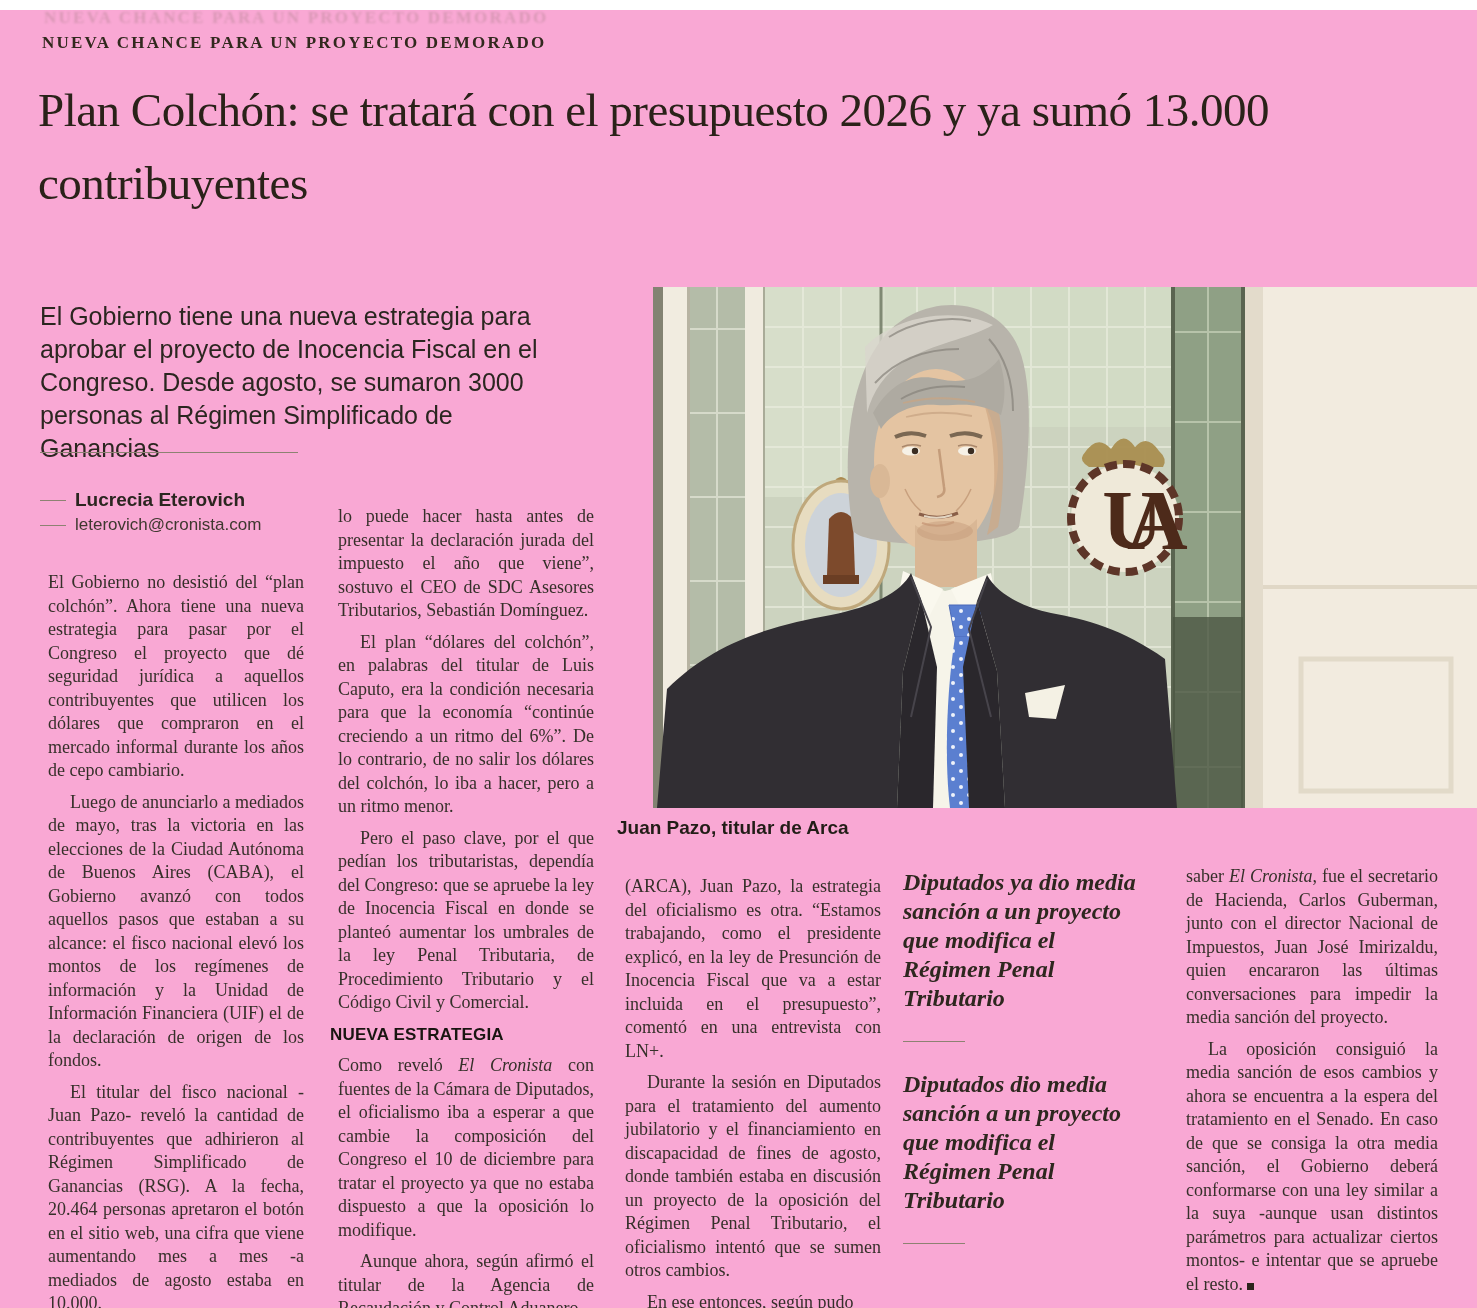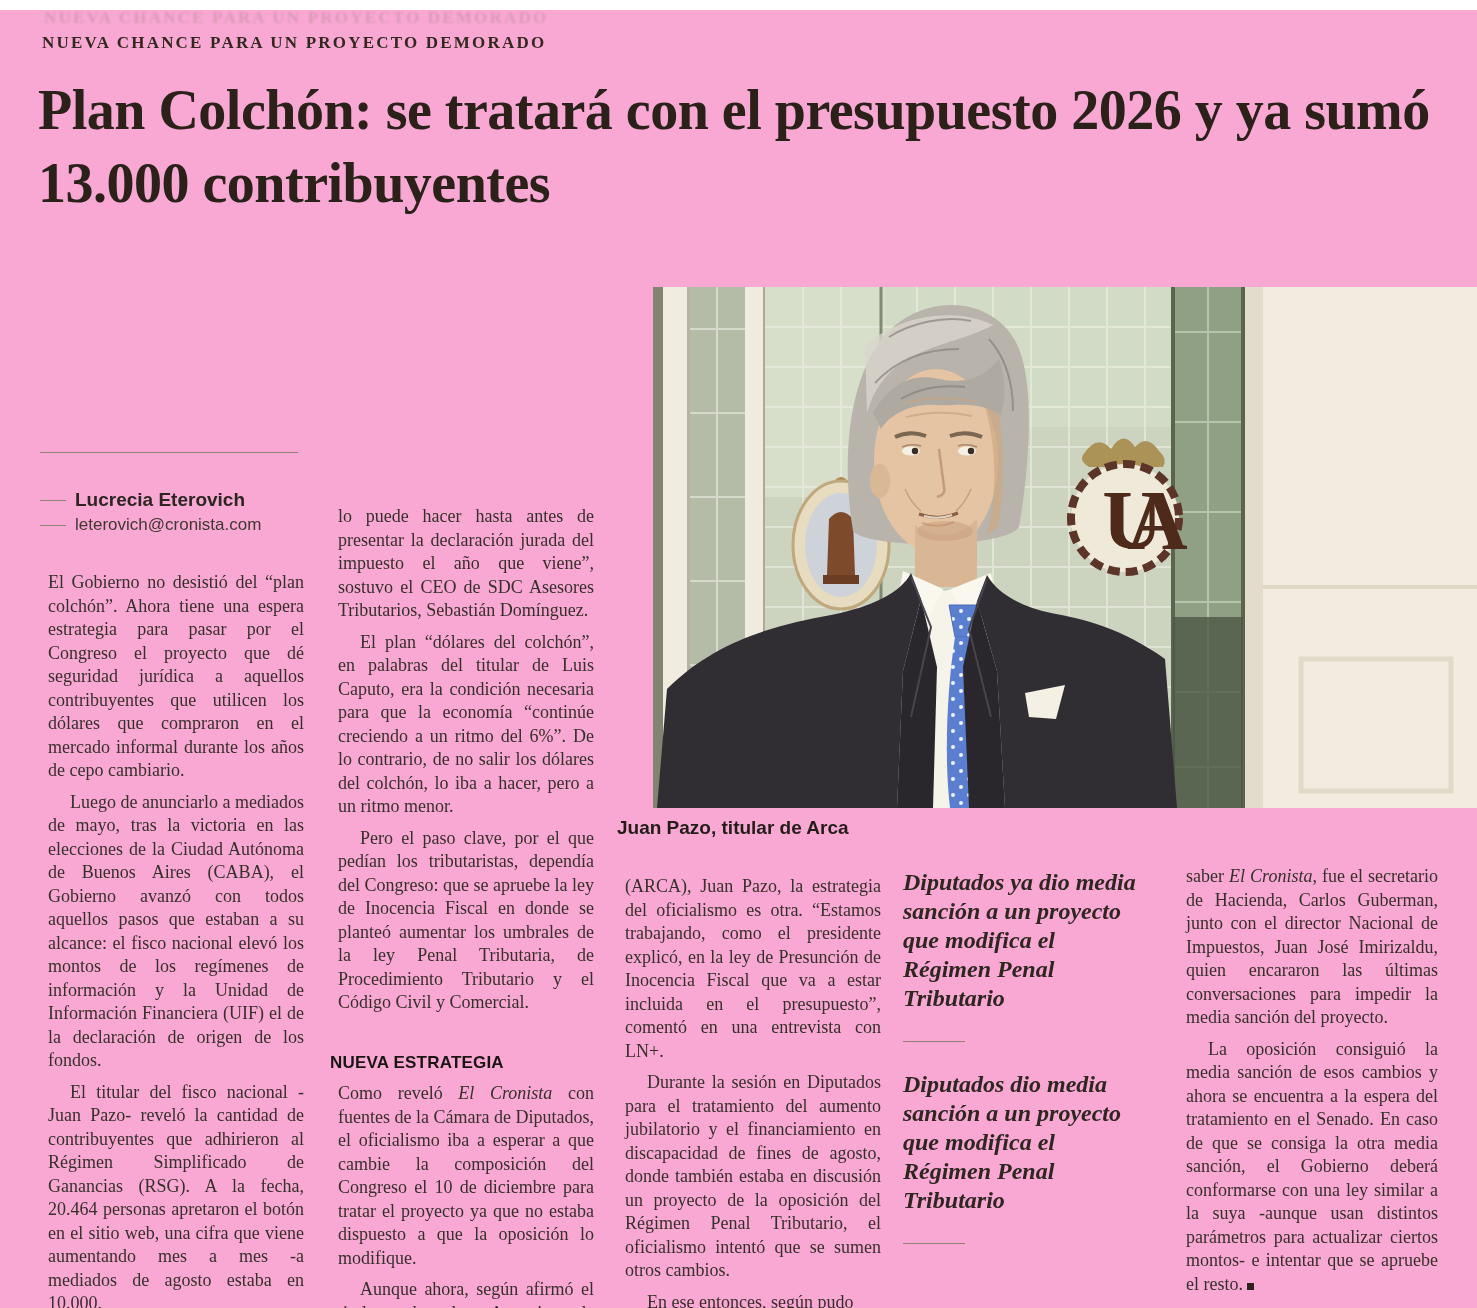--- a/index.html
+++ b/index.html
@@ -4,54 +4,55 @@
 <style>
   html,body{margin:0;padding:0;background:#ffffff;}
   .page{position:relative;width:1477px;height:1308px;background:#f9a8d4;overflow:hidden;
         font-family:"Liberation Serif", serif;color:#332c24;}
   .top-edge{position:absolute;left:0;top:0;width:1477px;height:10px;background:#ffffff;}
   .kicker-ghost{position:absolute;left:44px;top:8px;font-family:"Liberation Serif",serif;
         font-weight:bold;font-size:17px;letter-spacing:2.2px;color:#6b5f4d;opacity:.22;filter:blur(1px);}
   .kicker{position:absolute;left:42px;top:33px;font-family:"Liberation Serif",serif;
         font-weight:bold;font-size:17px;letter-spacing:2.2px;color:#32291e;}
   .headline{position:absolute;left:38px;top:74px;width:1405px;
-        font-family:"Liberation Serif",serif;font-weight:bold;font-size:56px;line-height:73px;
+        font-family:"Liberation Serif",serif;font-weight:normal;font-size:47px;line-height:73px;
         letter-spacing:-0.5px;color:#2a2219;}
   .lede{position:absolute;left:40px;top:300px;width:505px;
         font-family:"Liberation Sans",sans-serif;font-size:25px;line-height:33px;color:#2b2620;}
   .byline-rule{position:absolute;left:40px;top:452px;width:258px;height:0;border-top:1px solid #8d8272;}
   .byline{position:absolute;left:40px;top:489px;font-family:"Liberation Sans",sans-serif;color:#2b2620;}
   .byline .row{display:flex;align-items:center;margin-bottom:4px;}
   .dash{display:inline-block;width:26px;height:0;border-top:1px solid #8d8272;margin-right:9px;}
   .byline .author{font-weight:bold;font-size:19px;}
   .byline .email{font-size:17px;color:#3f382f;}
   .col{position:absolute;font-size:18px;line-height:23.5px;color:#36302a;}
   .col .para{margin:8px;text-align:justify;}
   .col .para.ind{text-indent:22px;}
   .it{font-style:italic;}
   .subhead{font-family:"Liberation Sans",sans-serif;font-weight:bold;font-size:17px;
-        letter-spacing:.2px;color:#191511;margin:36px 0 7px 0;}
+        letter-spacing:.2px;color:#191511;margin:8px 0 7px 0;}
   .endmark{display:inline-block;width:7px;height:7px;background:#2b241c;margin-left:4px;}
   .photo{position:absolute;left:617px;top:287px;width:828px;height:521px;margin-left:36px;}
   .photo svg{display:block;}
   .caption{position:absolute;left:617px;top:817px;font-family:"Liberation Sans",sans-serif;
         font-weight:bold;font-size:19px;color:#221d17;}
   .quote-col{position:absolute;left:903px;top:868px;width:237px;}
   .pullquote{font-family:"Liberation Serif",serif;font-weight:bold;font-style:italic;
         font-size:24px;line-height:29px;color:#2e271f;}
   .quote-rule{width:62px;border-top:1px solid #8d8272;margin:28px 0 28px 0;}
 </style>
 </head>
 <body>
 
 <div class="page">
   <div class="top-edge"></div>
   <div class="kicker-ghost">NUEVA CHANCE PARA UN PROYECTO DEMORADO</div>
   <div class="kicker">NUEVA CHANCE PARA UN PROYECTO DEMORADO</div>
   <h1 class="headline" style="margin:0;">Plan Colchón: se tratará con el presupuesto 2026 y ya sumó 13.000 contribuyentes</h1>
+  <div class="lede">El Gobierno tiene una nueva estrategia para aprobar el proyecto de Inocencia Fiscal en el Congreso. Desde agosto, se sumaron 3000 personas al Régimen Simplificado de Ganancias</div>
 
   <div class="byline-rule"></div>
   <div class="byline">
     <div class="row">
       <span class="dash"></span>
       <span class="author">Lucrecia Eterovich</span>
     </div>
     <div class="row">
       <span class="dash"></span>
       <span class="email">leterovich@cronista.com</span>
@@ -221,21 +222,21 @@
         <path d="M 258 290 L 278 340 L 258 430" stroke="#47444b" stroke-width="2" fill="none"></path>
         <path d="M 334 292 L 316 342 L 338 430" stroke="#47444b" stroke-width="2" fill="none"></path>
 
         <path d="M 372 406 L 412 398 L 403 432 L 376 430 Z" fill="#f4f1e4"></path>
       </g>
     </svg>
   </div>
   <div class="caption">Juan Pazo, titular de Arca</div>
 
   <div class="col" style="left:40px;top:563px;width:272px;">
-      <p class="para"><span>El Gobierno no desistió del “plan colchón”. Ahora tiene una espera estrategia para pasar por el Congreso el proyecto que dé seguridad jurídica a aquellos contribuyentes que utilicen los dólares que compraron en el mercado informal durante los años de cepo cambiario.</span></p>
+      <p class="para"><span>El Gobierno no desistió del “plan colchón”. Ahora tiene una nueva estrategia para pasar por el Congreso el proyecto que dé seguridad jurídica a aquellos contribuyentes que utilicen los dólares que compraron en el mercado informal durante los años de cepo cambiario.</span></p>
       <p class="para ind"><span>Luego de anunciarlo a mediados de mayo, tras la victoria en las elecciones de la Ciudad Autónoma de Buenos Aires (CABA), el Gobierno avanzó con todos aquellos pasos que estaban a su alcance: el fisco nacional elevó los montos de los regímenes de información y la Unidad de Información Financiera (UIF) el de la declaración de origen de los fondos.</span></p>
       <p class="para ind"><span>El titular del fisco nacional -Juan Pazo- reveló la cantidad de contribuyentes que adhirieron al Régimen Simplificado de Ganancias (RSG). A la fecha, 20.464 personas apretaron el botón en el sitio web, una cifra que viene aumentando mes a mes -a mediados de agosto estaba en 10.000.</span></p>
       <p class="para ind"><span>“Hoy por hoy quien pueda adherirse al RSG lo hace, pero no tiene mucho sentido porque</span></p>
     </div>
   <div class="col" style="left:330px;top:497px;width:272px;">
       <p class="para"><span>lo puede hacer hasta antes de presentar la declaración jurada del impuesto el año que viene”, sostuvo el CEO de SDC Asesores Tributarios, Sebastián Domínguez.</span></p>
       <p class="para ind"><span>El plan “dólares del colchón”, en palabras del titular de Luis Caputo, era la condición necesaria para que la economía “continúe creciendo a un ritmo del 6%”. De lo contrario, de no salir los dólares del colchón, lo iba a hacer, pero a un ritmo menor.</span></p>
       <p class="para ind"><span>Pero el paso clave, por el que pedían los tributaristas, dependía del Congreso: que se apruebe la ley de Inocencia Fiscal en donde se planteó aumentar los umbrales de la ley Penal Tributaria, de Procedimiento Tributario y el Código Civil y Comercial.</span></p>
       <div class="subhead">NUEVA ESTRATEGIA</div>
       <p class="para"><span>Como reveló </span><span class="it">El Cronista</span><span> con fuentes de la Cámara de Diputados, el oficialismo iba a esperar a que cambie la composición del Congreso el 10 de diciembre para tratar el proyecto ya que no estaba dispuesto a que la oposición lo modifique.</span></p>

